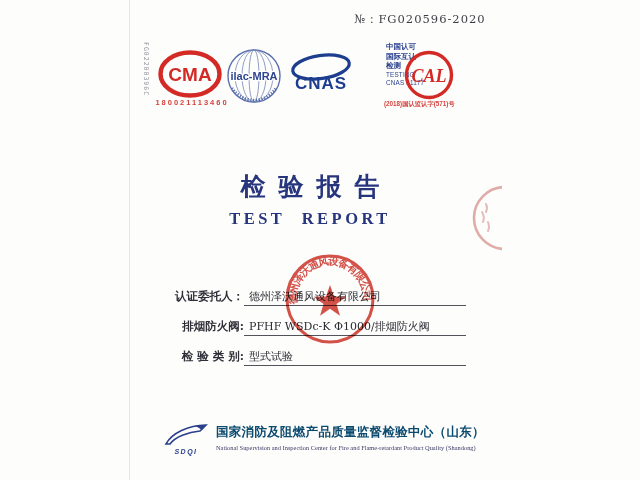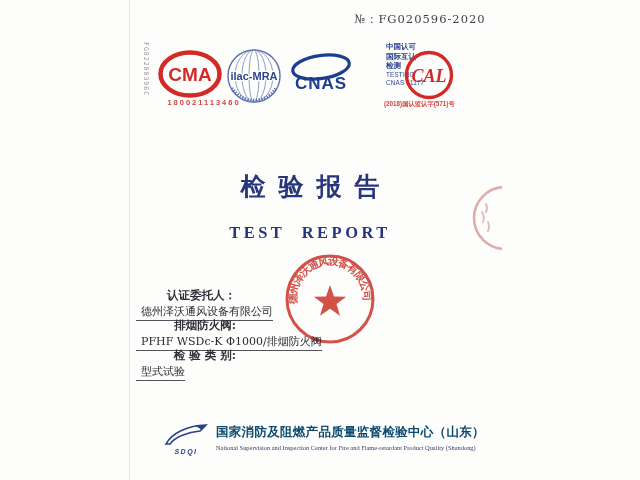--- a/index.html
+++ b/index.html
@@ -17,36 +17,36 @@
   
   #report-no{left:354px;top:12px;font-family:"DejaVu Serif","Liberation Serif",serif;
     font-size:11.5px;color:#3d3d45;letter-spacing:1px;white-space:nowrap;}
 
   
   #side-code{left:142px;top:42px;writing-mode:vertical-rl;font-size:6.5px;color:#90909a;
     letter-spacing:1px;font-family:"DejaVu Sans Mono",monospace;}
 
   
   .badge-num{left:153px;top:98px;width:78px;text-align:center;font-size:7.5px;
-    color:#d4423e;letter-spacing:2px;font-weight:bold;white-space:nowrap;margin-left:12px;}
+    color:#d4423e;letter-spacing:2px;font-weight:bold;white-space:nowrap;}
   #cnas-lines{left:354px;top:42px;line-height:1.28;white-space:nowrap;margin-left:32px;}
   #cnas-lines .zh{font-size:7.5px;color:#2d4390;font-weight:bold;display:block;}
   #cnas-lines .en{font-size:6.3px;color:#2d4390;display:block;letter-spacing:.2px;}
   #cal-caption{left:384px;top:100px;width:84px;font-size:6.3px;color:#d4423e;
     white-space:nowrap;font-weight:bold;}
 
   
   #title-block{left:143px;top:170px;width:334px;text-align:center;}
   #title-zh{font-size:25px;font-weight:900;color:#27357d;letter-spacing:13px;text-indent:13px;
     font-family:"DejaVu Serif","Liberation Serif",serif;}
-  #title-en{margin-top:20px;font-family:"Liberation Serif","DejaVu Serif",serif;font-weight:bold;
+  #title-en{margin-top:6px;font-family:"Liberation Serif","DejaVu Serif",serif;font-weight:bold;
     font-size:16.5px;color:#27357d;letter-spacing:3.5px;word-spacing:9px;}
 
   
-  .field-row{position:absolute;left:136px;width:322px;height:18px;display:flex;align-items:flex-start;flex-direction:column;}
+  .field-row{position:absolute;left:144px;width:322px;height:18px;display:flex;align-items:center;}
   .field-label{width:100px;text-align:right;font-size:11.5px;color:#2e2e37;font-weight:600;
     font-family:"DejaVu Serif","Liberation Serif",serif;white-space:nowrap;padding-bottom:1px;}
   .field-value{flex:1;border-bottom:1px solid #52525a;font-size:11px;color:#2a2a32;
     padding:0 0 1px 5px;font-family:"DejaVu Serif","Liberation Serif",serif;white-space:nowrap;}
   #field-row-0{top:288px;} #field-row-1{top:318px;} #field-row-2{top:348px;}
 
   
   #company-stamp{left:284px;top:253px;width:92px;height:92px;opacity:.88;mix-blend-mode:multiply;}
   #edge-stamp{left:462px;top:182px;width:40px;height:76px;overflow:hidden;opacity:.55;}
 

